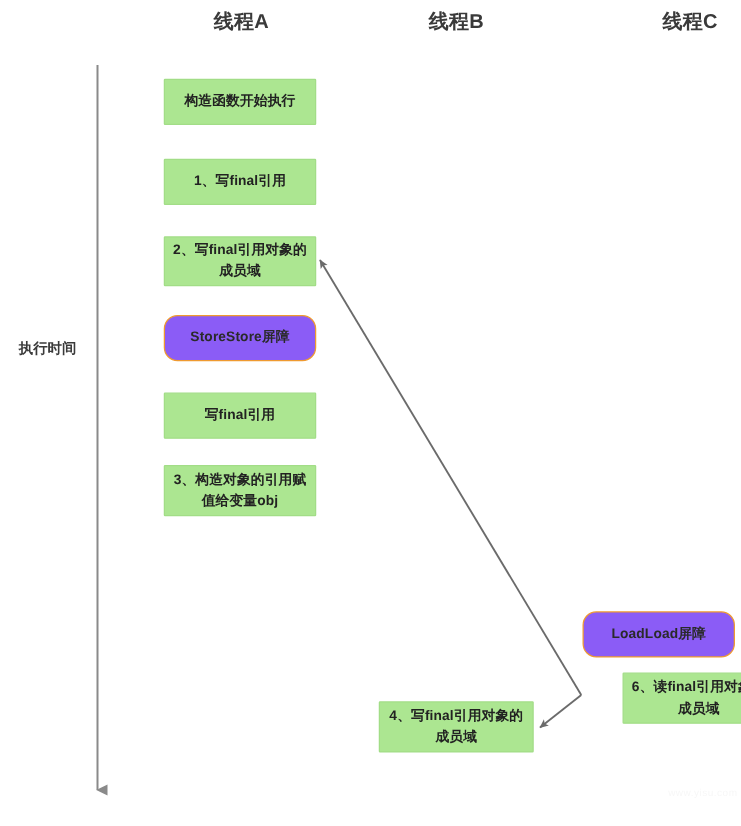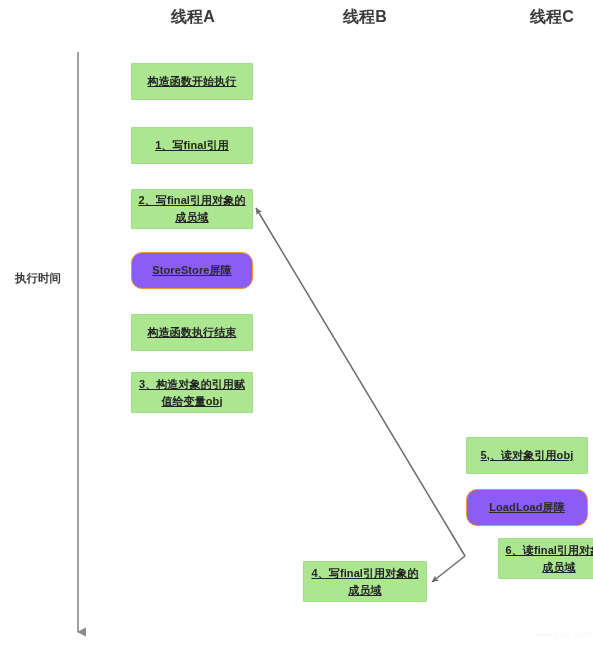--- a/index.html
+++ b/index.html
@@ -52,21 +52,20 @@
     display: flex;
     align-items: center;
     justify-content: center;
     text-align: center;
     font-size: 11px;
     font-weight: bold;
     line-height: 17px;
     letter-spacing: 0.1px;
     padding: 2px 4px;
     color: #222222;
-    text-decoration: underline;
   }
   .node.green {
     background: #ace691;
     border: 1px solid #a2dd87;
     border-radius: 1px;
   }
   .node.orange {
     background: #8b5cf6;
     border: 1px solid #ef9a30;
     border-radius: 11px;
@@ -138,34 +137,31 @@
 
   <div class="node green" style="left:131px; top:189px; width:122px; height:40px;">
     <span class="txt">2、写final引用对象的成员域</span>
   </div>
 
   <div class="node orange" style="left:131px; top:252px; width:122px; height:37px;">
     <span class="txt">StoreStore屏障</span>
   </div>
 
   <div class="node green" style="left:131px; top:314px; width:122px; height:37px;">
-    <span class="txt">构造函数执行结束</span>
+    <span class="txt">写final引用</span>
   </div>
 
   <div class="node green" style="left:131px; top:372px; width:122px; height:41px;">
     <span class="txt">3、构造对象的引用赋值给变量obj</span>
   </div>
 
   <div class="node green" style="left:303px; top:561px; width:124px; height:41px;">
     <span class="txt">4、写final引用对象的成员域</span>
   </div>
 
-  <div class="node green" style="left:466px; top:437px; width:122px; height:37px;">
-    <span class="txt">5,、读对象引用obj</span>
-  </div>
 
   <div class="node orange" style="left:466px; top:489px; width:122px; height:37px;">
     <span class="txt">LoadLoad屏障</span>
   </div>
 
   <div class="node green" style="left:466px; top:538px; width:122px; height:41px;margin-left:32px;">
     <span class="txt">6、读final引用对象的成员域</span>
   </div>
 
   <div class="watermark">www.yisu.com</div>

